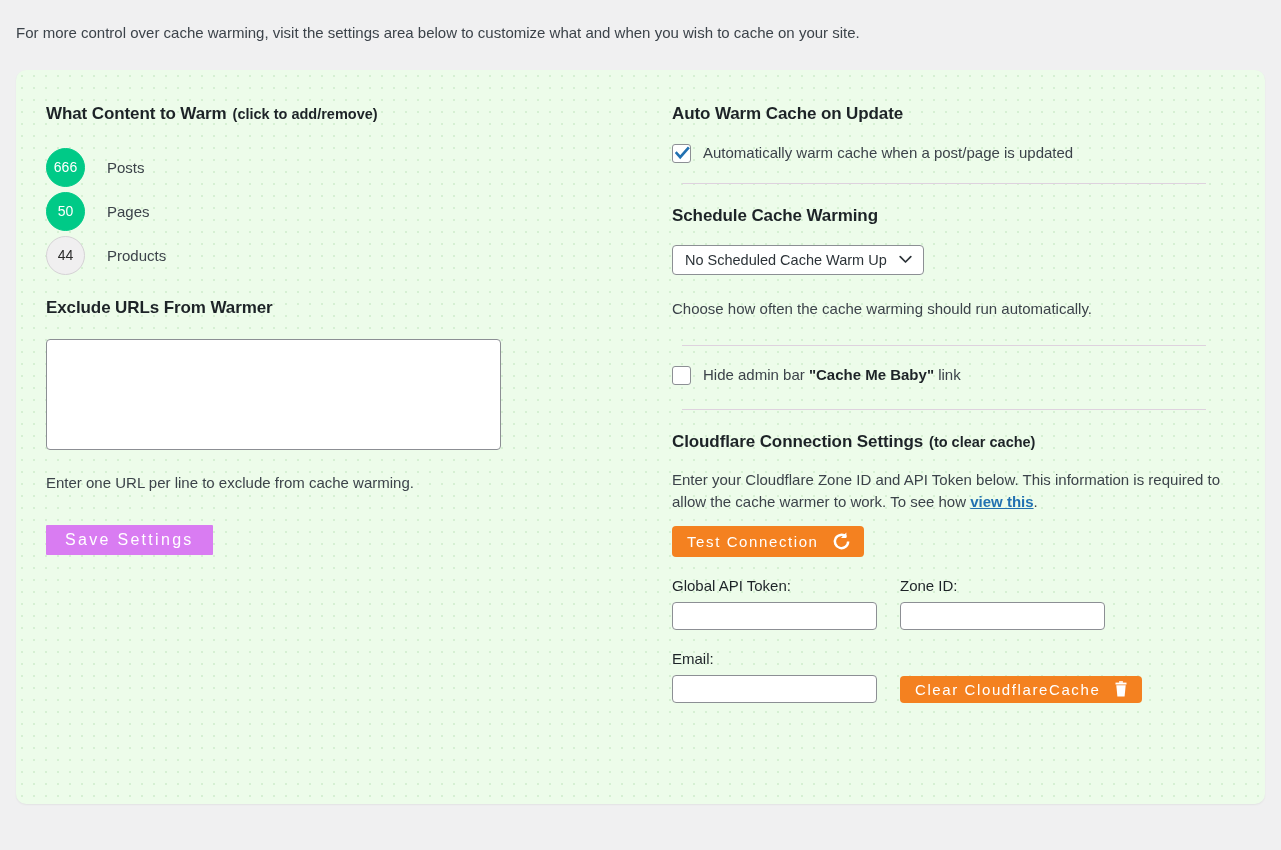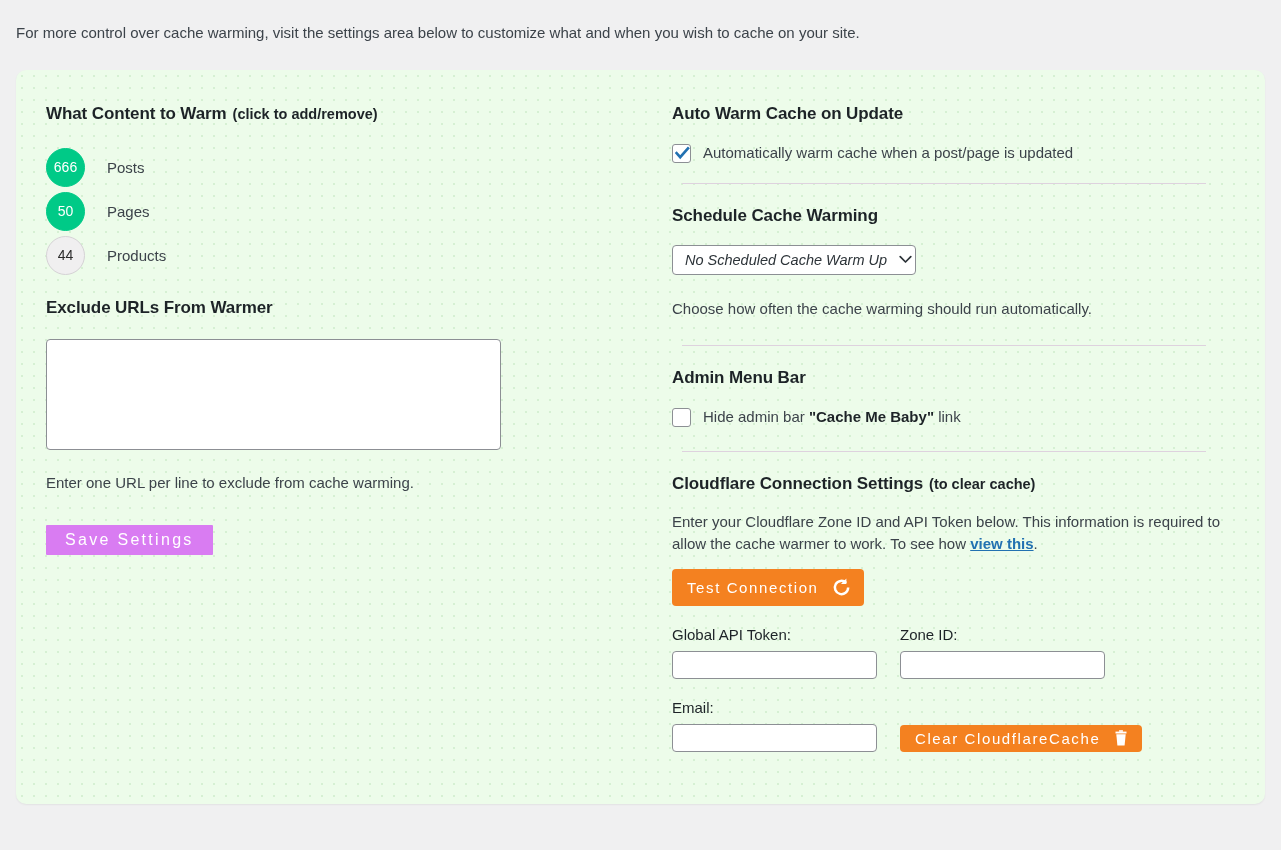--- a/index.html
+++ b/index.html
@@ -177,49 +177,48 @@
   }
   .check-label b { font-weight: bold; color: #1d2327; }
 
   .section-gap { margin-top: 22px; }
 
   .select {
     margin-top: 18px;
     display: inline-flex;
     align-items: center;
     height: 30px;
-    padding: 0 3px 0 12px;
+    padding: 0 11px 0 12px;
     box-sizing: border-box;
     background: #ffffff;
     border: 1px solid #8c8f94;
     border-radius: 4px;
     font-size: 14.5px;
     color: #2c3338;
     cursor: pointer;
-    font-style: italic;
   }
   .select .chev { margin-left: 12px; display: inline-flex; }
 
   .desc {
     margin-top: 23px;
     font-size: 15px;
     color: #3c434a;
     line-height: 1.45;
   }
   .desc .lnk {
     color: #2271b1;
     font-weight: bold;
     text-decoration: underline;
     cursor: pointer;
   }
 
   .btn-orange {
     display: inline-flex;
     align-items: center;
-    height: 37px;
+    height: 31px;
     padding: 0 13px 0 15px;
     border: none;
     border-radius: 4px;
     background: #f48120;
     color: #ffffff;
     font-family: "Liberation Sans", sans-serif;
     font-size: 15px;
     letter-spacing: 1.6px;
     cursor: pointer;
     white-space: nowrap;
@@ -316,21 +315,20 @@
           <svg width="13" height="9" viewBox="0 0 13 9">
             <path d="M1.2 1.6 L6.5 7.0 L11.8 1.6" fill="none" stroke="#2c3338" stroke-width="1.7" stroke-linecap="round" stroke-linejoin="round"></path>
           </svg>
         </span>
       </div>
 
       <div class="desc">Choose how often the cache warming should run automatically.</div>
 
       <hr class="hr" style="margin-top:25px">
 
-      <h2 class="sec-head section-gap">Admin Menu Bar</h2>
 
       <div class="check-row">
         <span class="cbox"></span>
         <span class="check-label"><span>Hide admin bar </span><b>"Cache Me Baby"</b><span> link</span></span>
       </div>
 
       <hr class="hr" style="margin-top:24px">
 
       <h2 class="sec-head section-gap">
         <span>Cloudflare Connection Settings</span><span class="sub">(to clear cache)</span>

